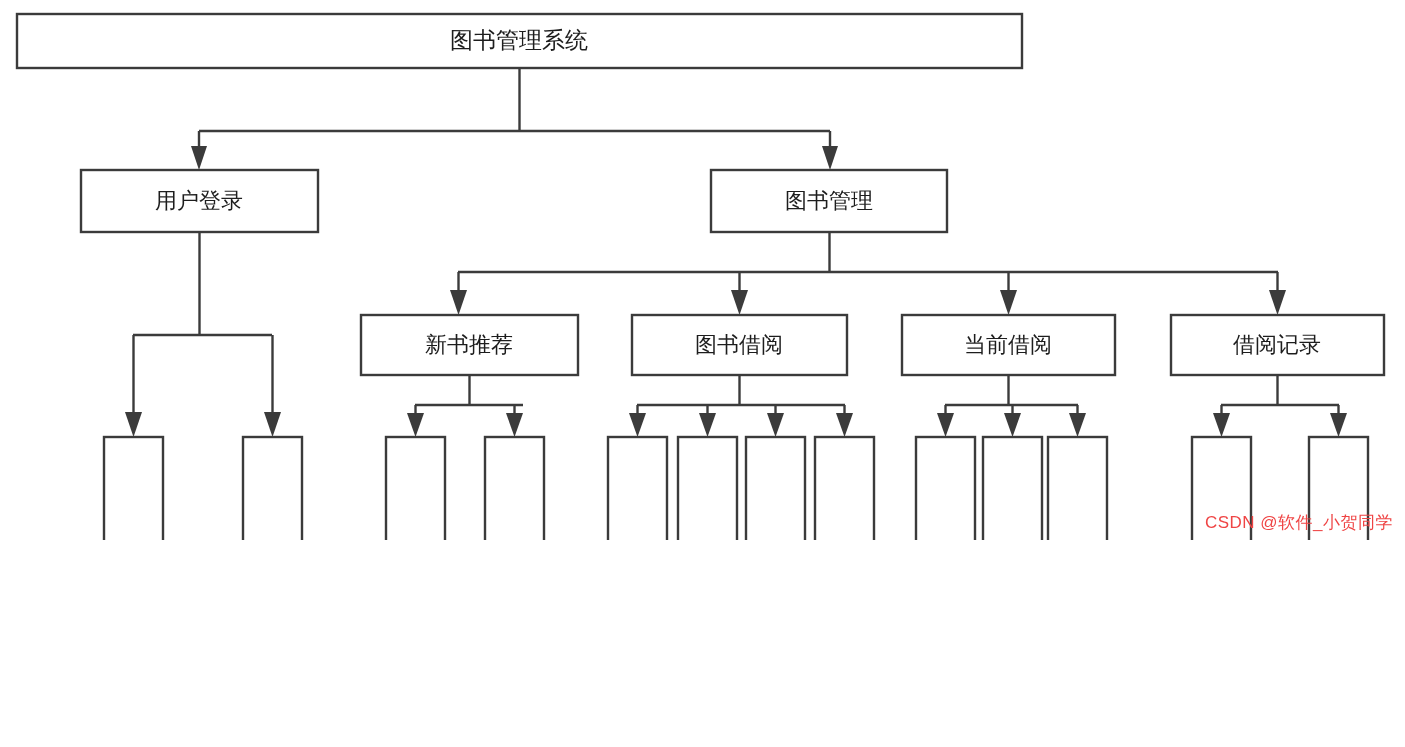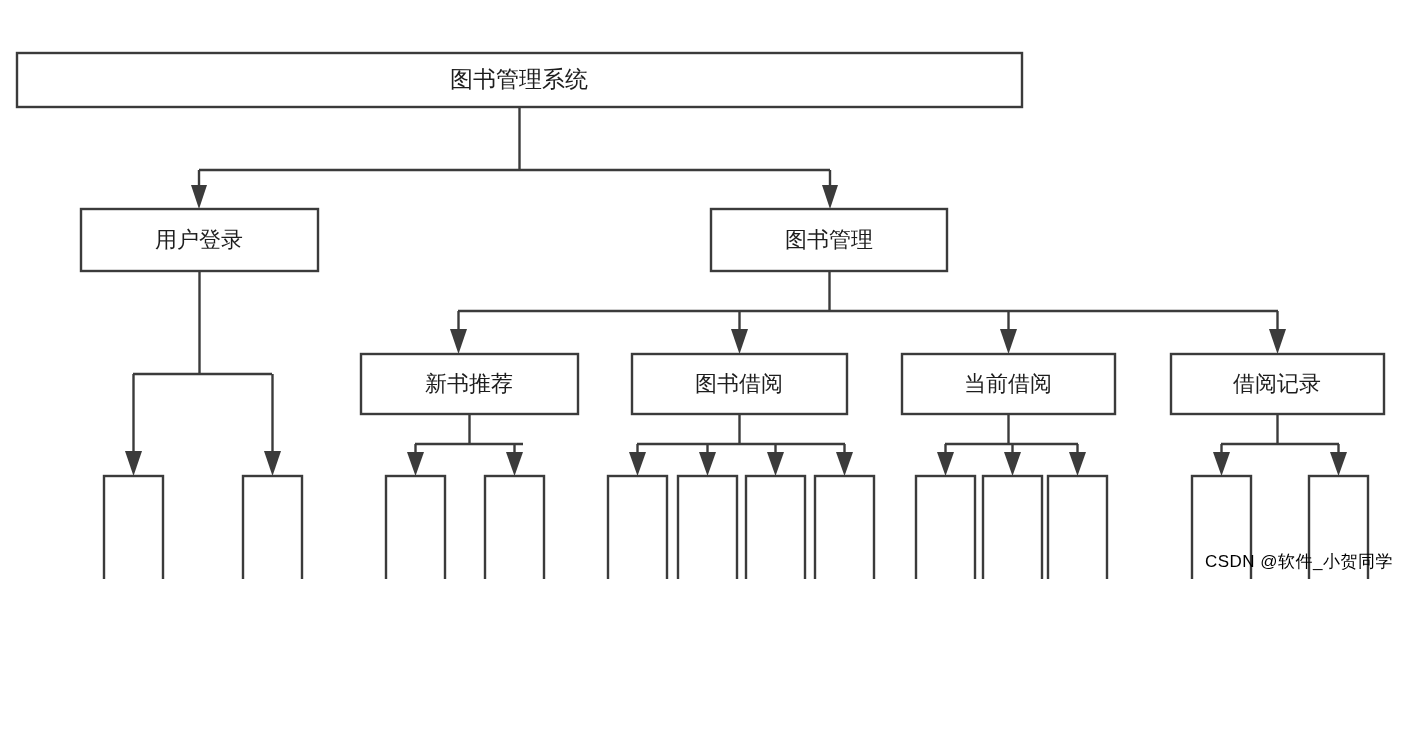--- a/index.html
+++ b/index.html
@@ -9,21 +9,20 @@
   }
   body {
     font-family: "Liberation Sans", "DejaVu Sans", sans-serif;
   }
   #stage {
     position: relative;
     width: 1405px;
     height: 540px;
     background: #ffffff;
     overflow: hidden;
-    margin-top: 39px;
   }
   #diagram-svg {
     position: absolute;
     left: 0;
     top: 0;
     width: 1405px;
     height: 747px;
   }
   .node-box {
     fill: #ffffff;
@@ -68,21 +67,21 @@
     color: #1d1d1d;
     white-space: nowrap;
     pointer-events: none;
   }
   #watermark {
     position: absolute;
     right: 12px;
     bottom: 6px;
     font-family: "Liberation Sans", "DejaVu Sans", sans-serif;
     font-size: 17px;
-    color: #000000;
+    color: #ef4444;
     letter-spacing: 0.5px;
     user-select: none;
   }
 </style>
 </head>
 <body>
 
 <div id="stage">
 
   <svg id="diagram-svg" viewBox="0 0 1405 747">

